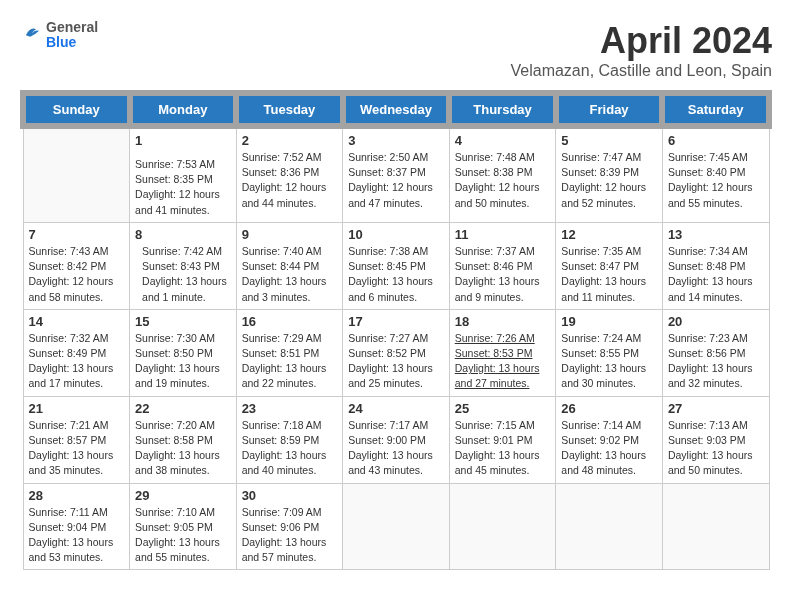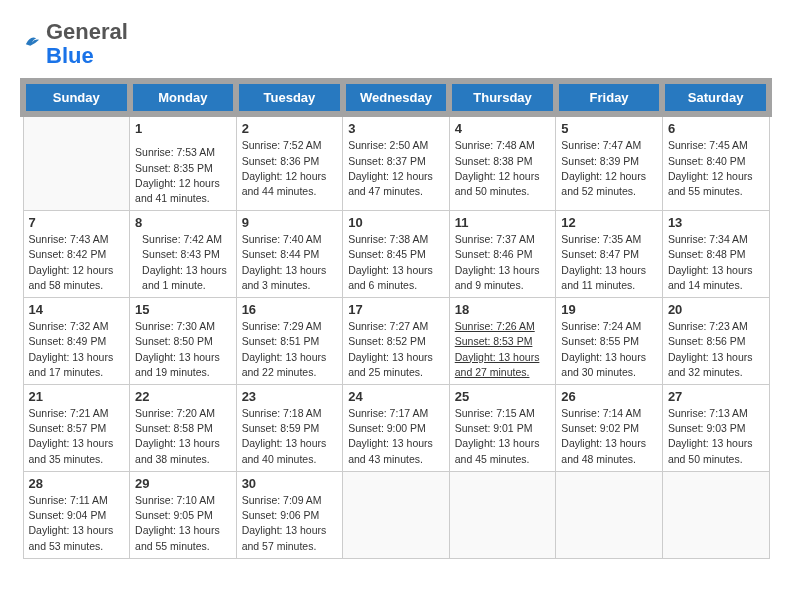--- a/index.html
+++ b/index.html
@@ -69,21 +69,21 @@
       display: flex;
       align-items: center;
       gap: 4px;
     }
     .logo-text-group {
       display: flex;
       flex-direction: column;
       align-items: flex-start;
     }
     .logo-line {
-      font-size: 22px;
+      font-size: 14px;
       font-weight: bold;
       line-height: 1.1;
     }
     .logo-general-text { color: #555; }
     .logo-blue-text { color: #1a73e8; }
     .logo-bird {
       width: 22px;
       height: 22px;
     }
   </style>
@@ -95,20 +95,24 @@
     <div>
       <svg class="logo-bird" viewBox="0 0 30 30" xmlns="http://www.w3.org/2000/svg">
         <path d="M8 18 Q14 6 22 10 Q18 12 16 16 Q20 10 26 12 Q20 18 14 20 Z" fill="#2879c0"></path>
       </svg>
     </div>
     <div class="logo-text-group">
       <span class="logo-line logo-general-text">General</span>
       <span class="logo-line logo-blue-text">Blue</span>
     </div>
   </div>
+  <div class="title-area">
+    <div class="main-title">April 2024</div>
+    <div class="subtitle">Velamazan, Castille and Leon, Spain</div>
+  </div>
 </div>
 
 <table class="calendar">
   <thead>
     <tr>
     <th>Sunday</th>
         <th>Monday</th>
         <th>Tuesday</th>
         <th>Wednesday</th>
         <th>Thursday</th>

